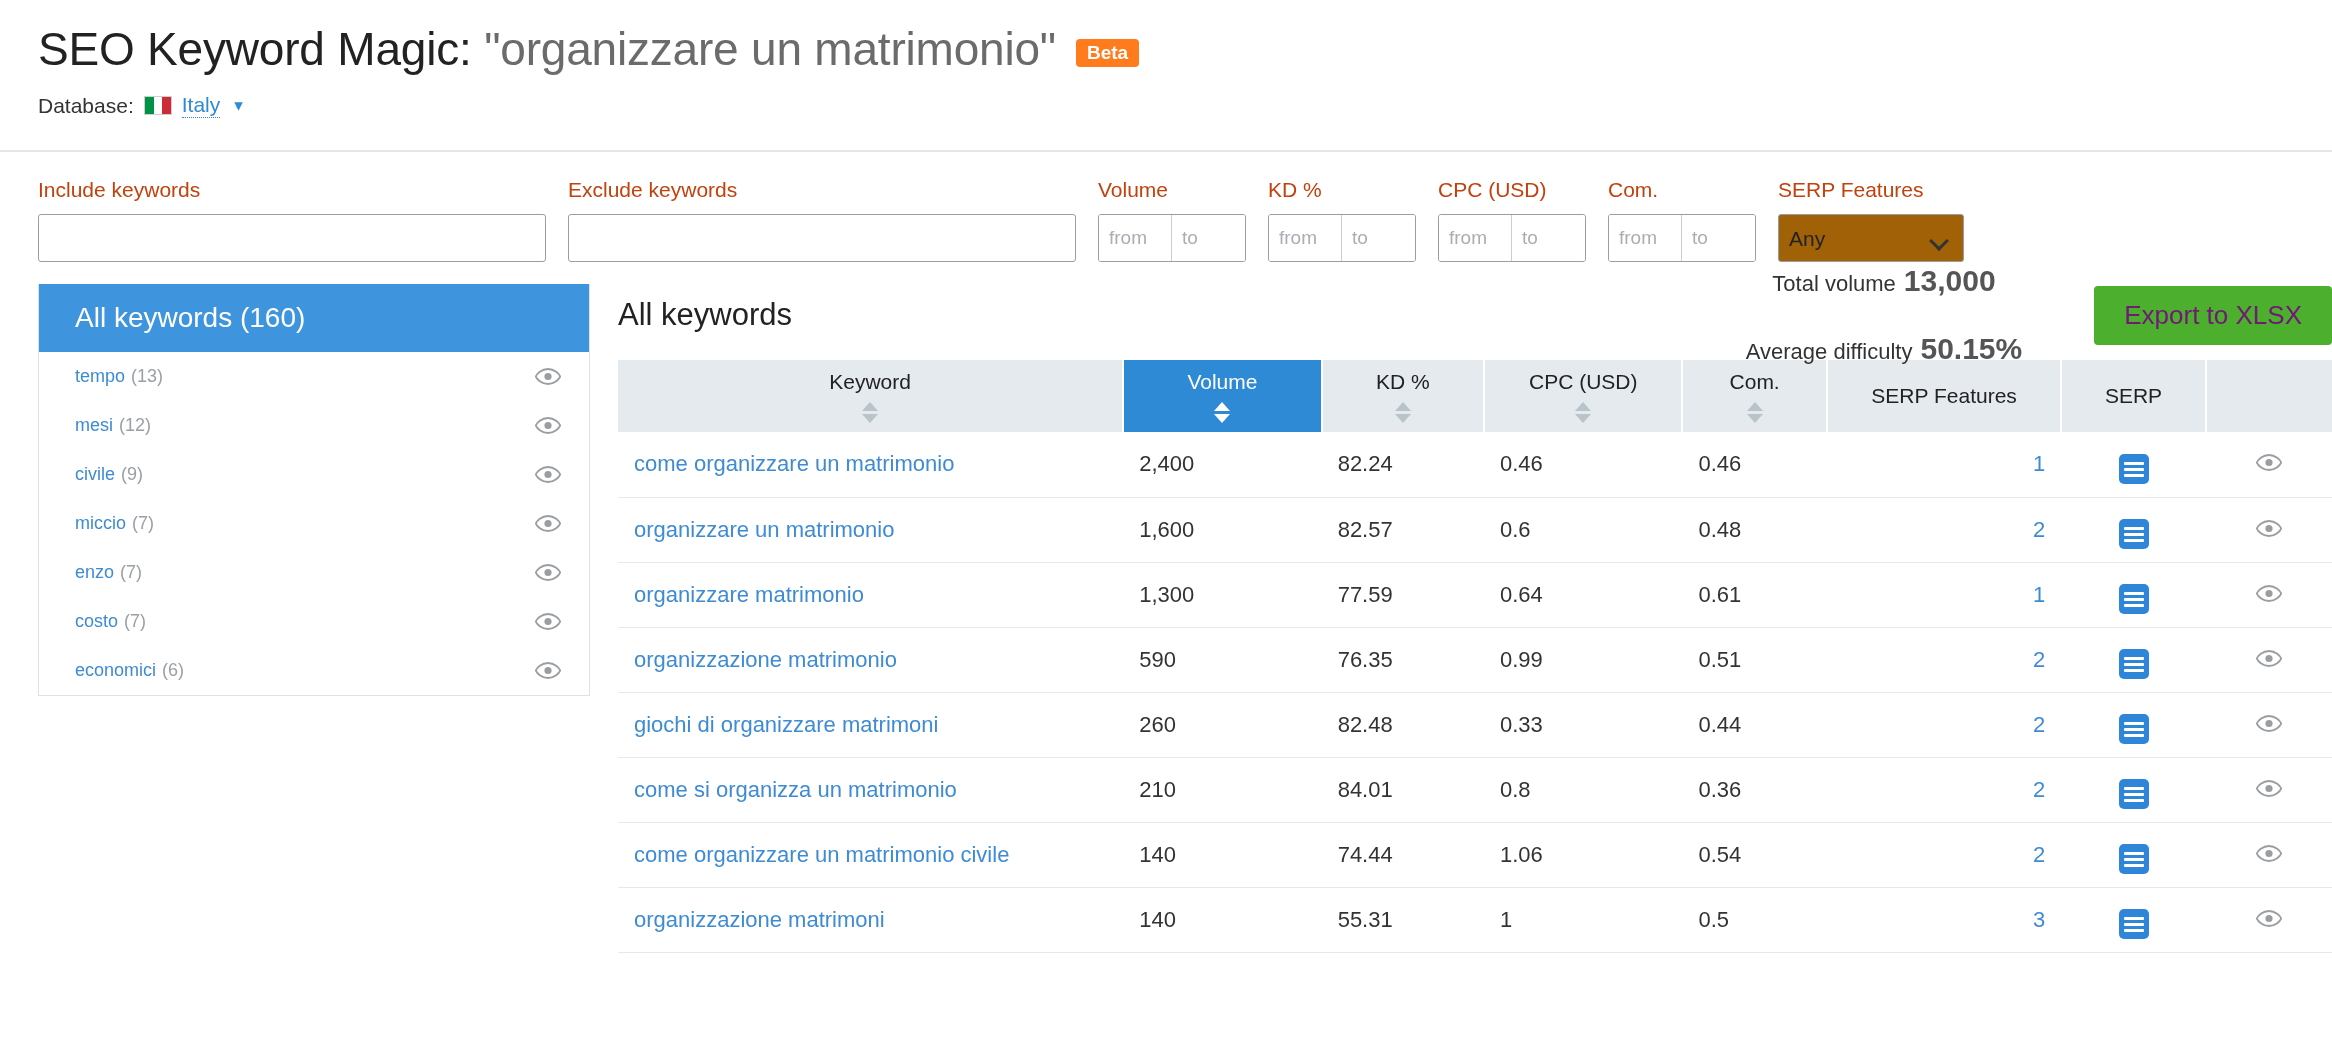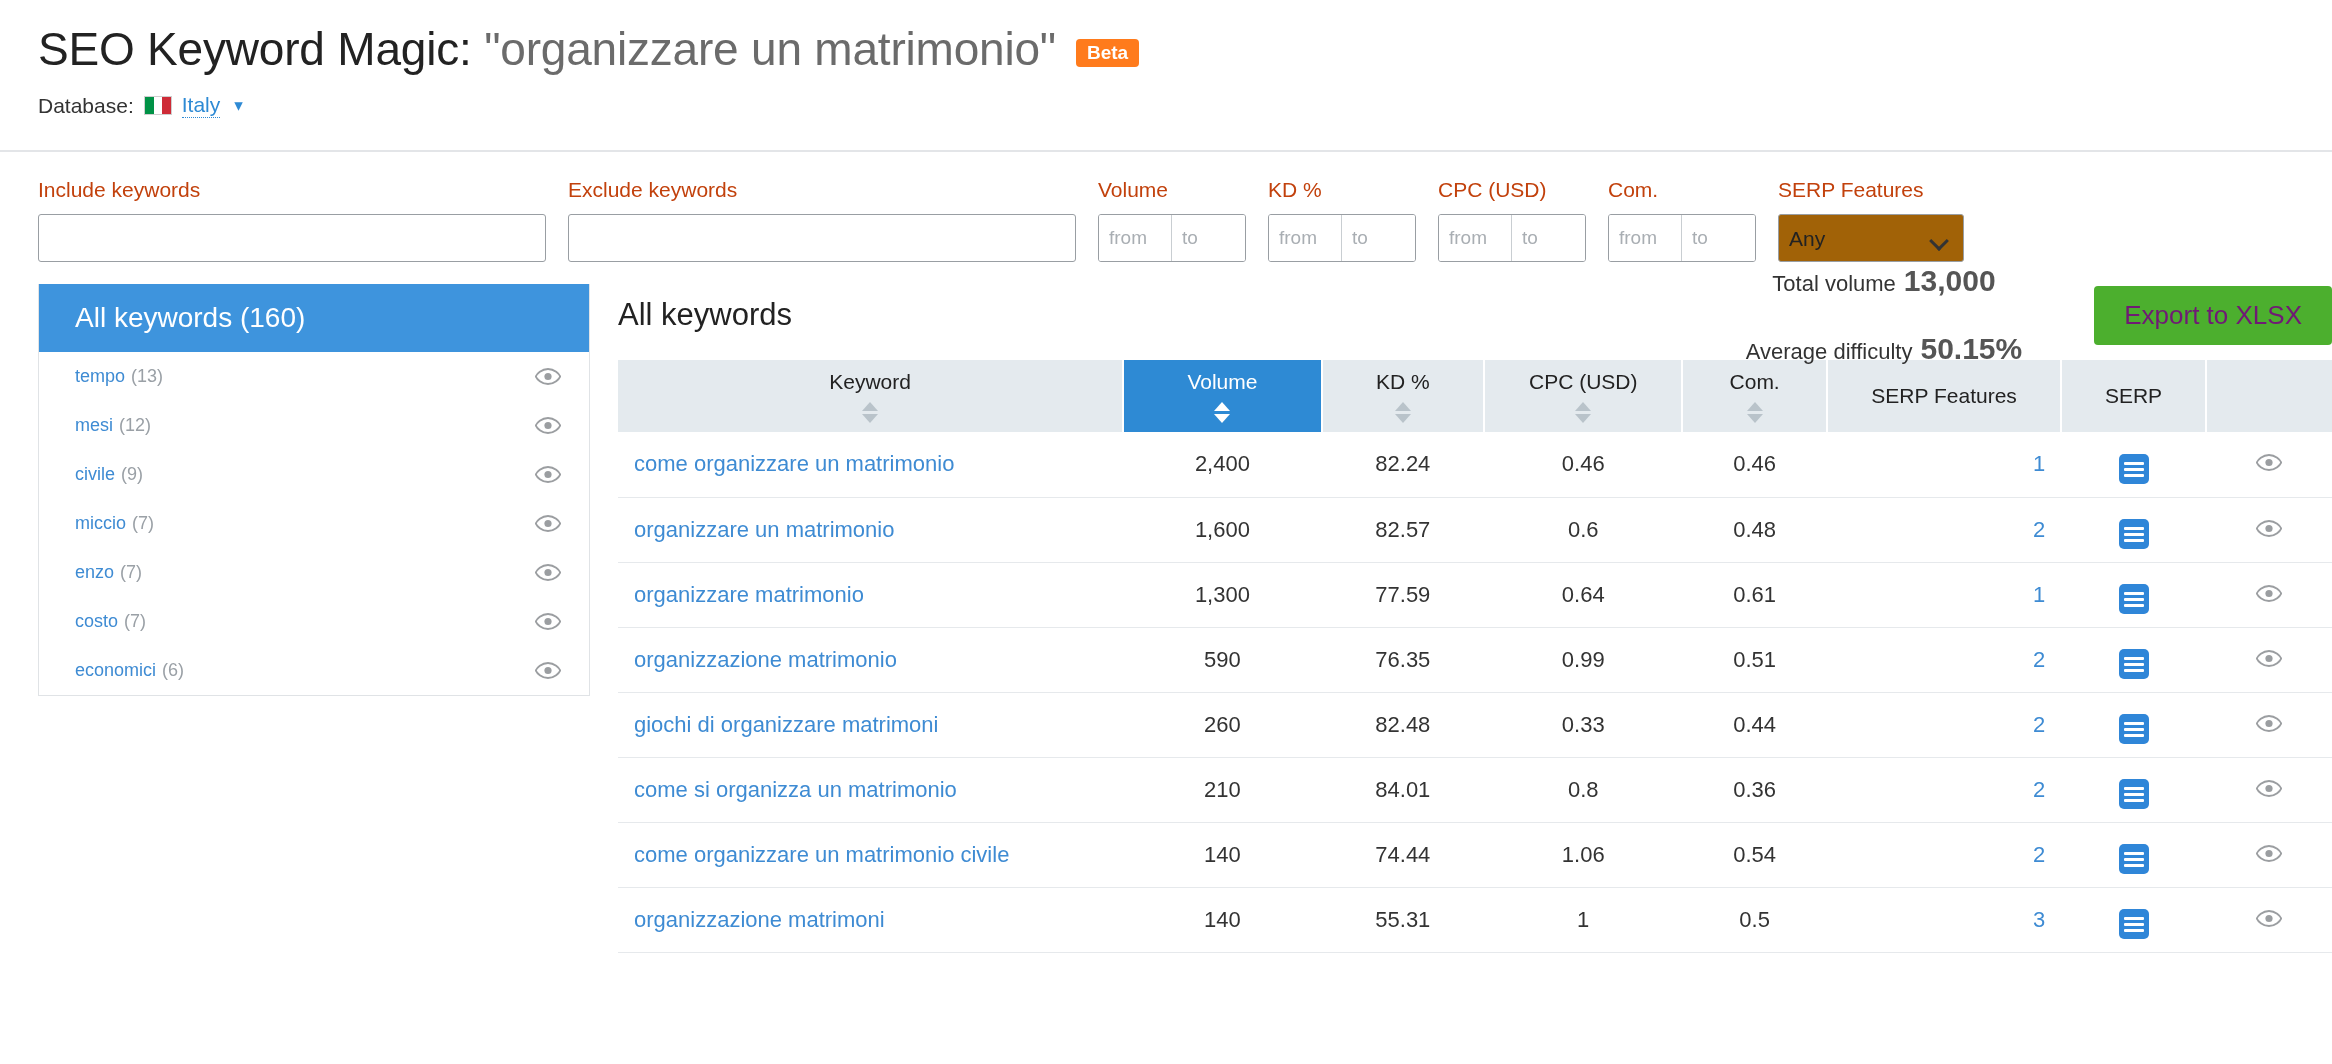--- a/index.html
+++ b/index.html
@@ -261,21 +261,21 @@
   table.kw tbody td {
     height: 65px;
     font-size: 22px;
     color: #333333;
     border-bottom: 1px solid #e6e9ec;
     padding: 0 16px;
     vertical-align: middle;
   }
   td.kw-cell { text-align: left; padding-left: 8px; }
   td.kw-cell a { color: #3e8bd3; text-decoration: none; cursor: pointer; }
-  td.num { text-align: center; }
+  td.num { text-align: left; }
   td.ctr { text-align: center; }
   td.serpf { text-align: right; padding-right: 26px; }
   td.serpf a { color: #3e8bd3; text-decoration: none; cursor: pointer; }
 
   .serp-ic {
     width: 30px; height: 30px;
     border-radius: 5px;
     background: #2f86d8;
     display: inline-flex;
     flex-direction: column;

